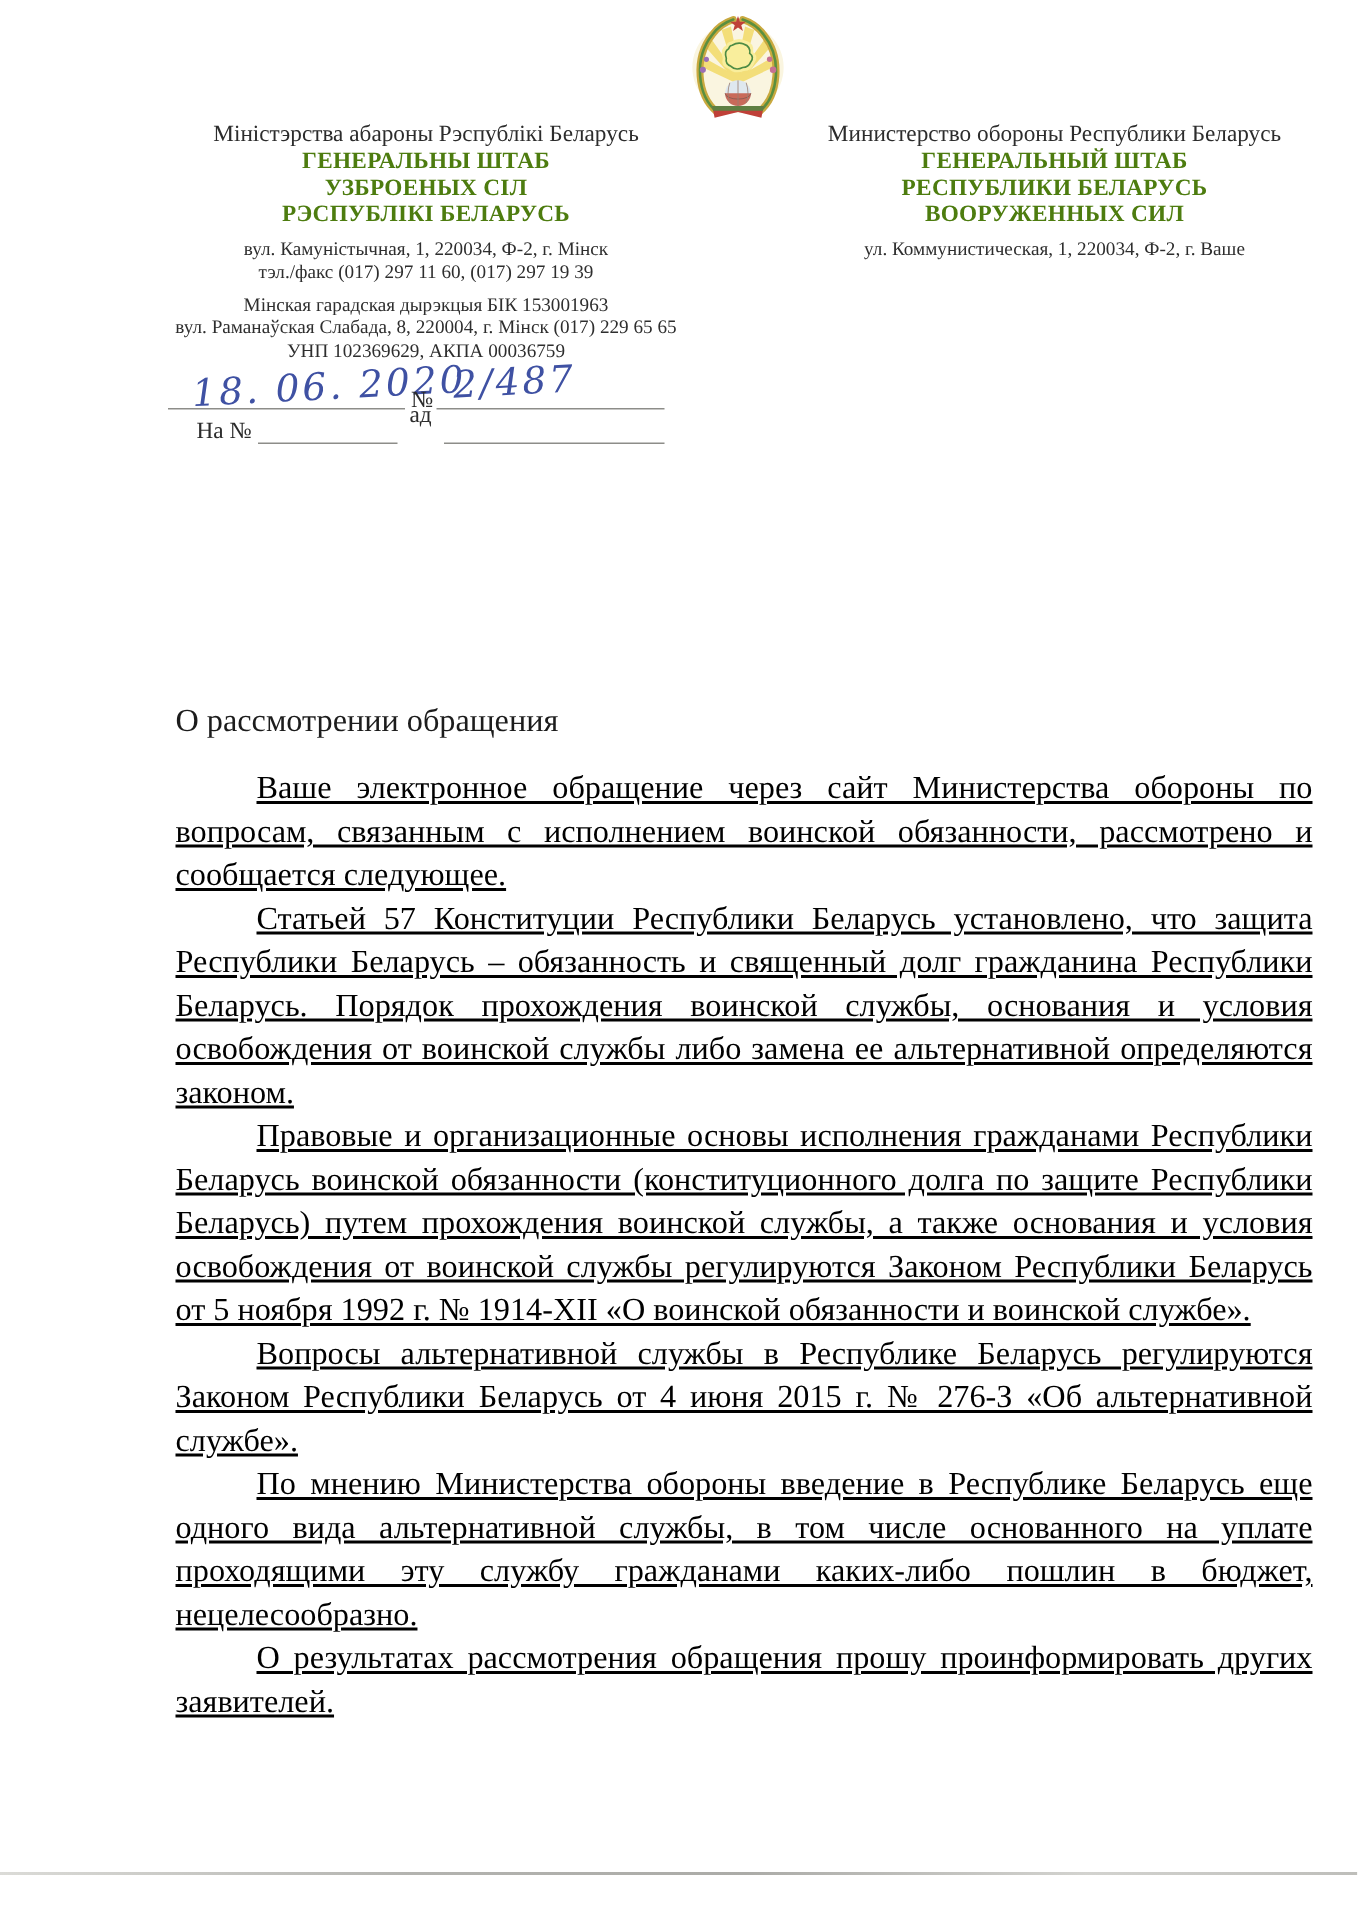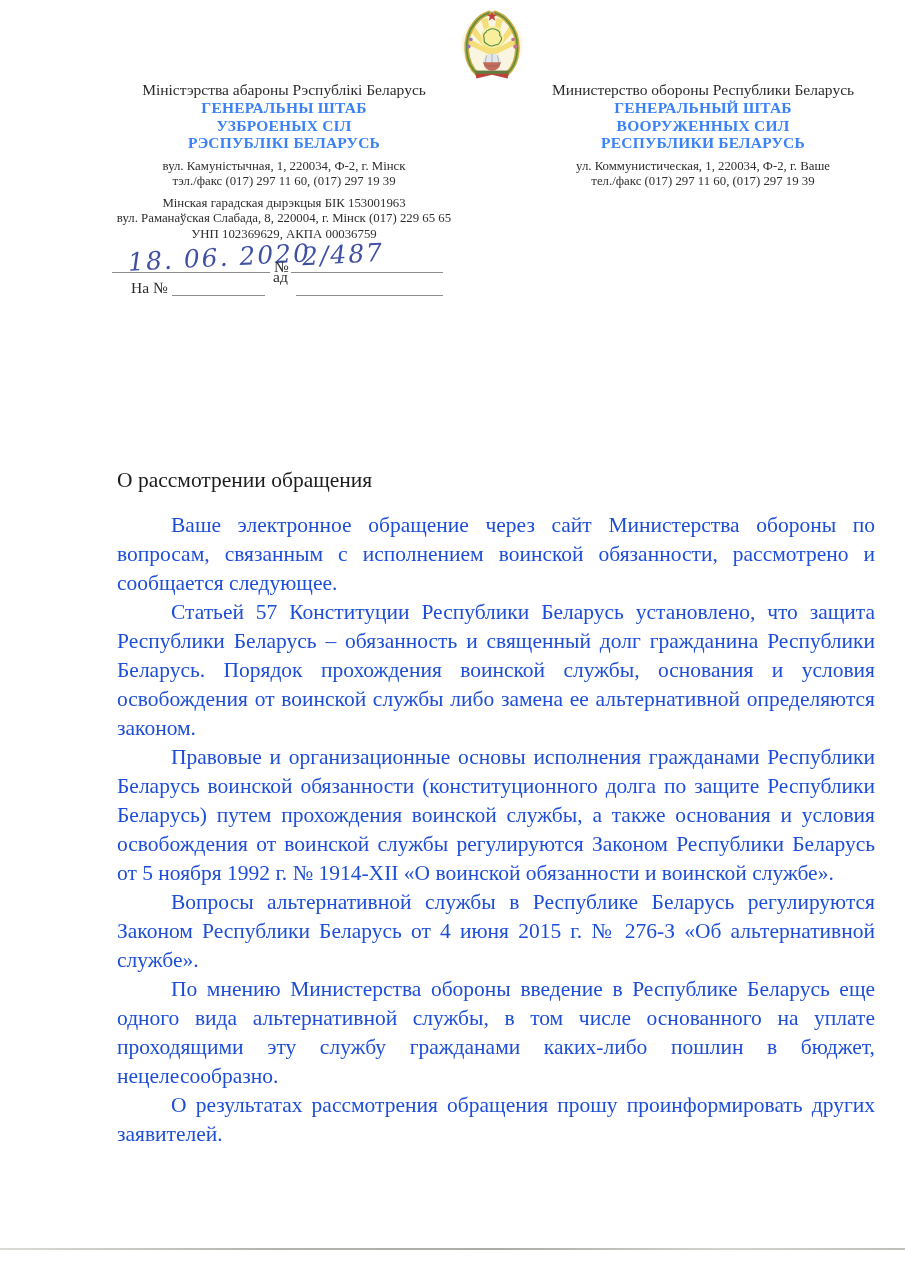--- a/index.html
+++ b/index.html
@@ -35,21 +35,21 @@
   .lh-col.right { left: 505px; }
   .lh-ministry {
     font-size: 15.5px;
     line-height: 19px;
     color: #2c2c2c;
   }
   .lh-org {
     font-size: 15.5px;
     font-weight: bold;
     line-height: 17.5px;
-    color: #3b82f6;
+    color: #4d7c0f;
     letter-spacing: 0.2px;
   }
   .lh-contact { margin-top: 7px; }
   .lh-contact div, .lh-bank div {
     font-size: 12.8px;
     line-height: 15.5px;
     color: #2e2e2e;
   }
   .lh-bank { margin-top: 6px; }
 
@@ -97,21 +97,22 @@
     font-size: 21.5px;
     line-height: 29px;
     color: #1c1c1c;
   }
   .para {
     margin: 0;
     font-size: 21.5px;
     line-height: 29px;
     text-align: justify;
     text-indent: 54px;
-    color: #1d4ed8;
+    color: #000000;
+    text-decoration: underline;
   }
 
   
   .scan-edge {
     position: absolute;
     left: 0;
     top: 1248px;
     width: 905px;
     height: 2px;
     background: linear-gradient(to right, #cfcfca 0%, #9a9a95 30%, #8f8f8a 55%, #c4c4bf 80%, #a8a8a3 100%);
@@ -177,25 +178,24 @@
     <div class="lh-bank">
       <div>Мінская гарадская дырэкцыя БІК 153001963</div>
       <div>вул. Раманаўская Слабада, 8, 220004, г. Мінск (017) 229 65 65</div>
       <div>УНП 102369629, АКПА 00036759</div>
     </div>
   </div>
 
   <div class="lh-col right">
     <div class="lh-ministry">Министерство обороны Республики Беларусь</div>
     <div class="lh-org">ГЕНЕРАЛЬНЫЙ ШТАБ</div>
+    <div class="lh-org">РЕСПУБЛИКИ БЕЛАРУСЬ</div>
     <div class="lh-org">ВООРУЖЕННЫХ СИЛ</div>
-    <div class="lh-org">РЕСПУБЛИКИ БЕЛАРУСЬ</div>
     <div class="lh-contact">
       <div>ул. Коммунистическая, 1, 220034, Ф-2, г. Ваше</div>
-      <div>тел./факс (017) 297 11 60, (017) 297 19 39</div>
     </div>
   </div>
 
   <div class="refblock">
     <span class="hw hw-date">18. 06. 2020</span>
     <span class="ref-line line-date"></span>
     <span class="ref-label lbl-no">№</span>
     <span class="hw hw-num">2/487</span>
     <span class="ref-line line-num"></span>
 

